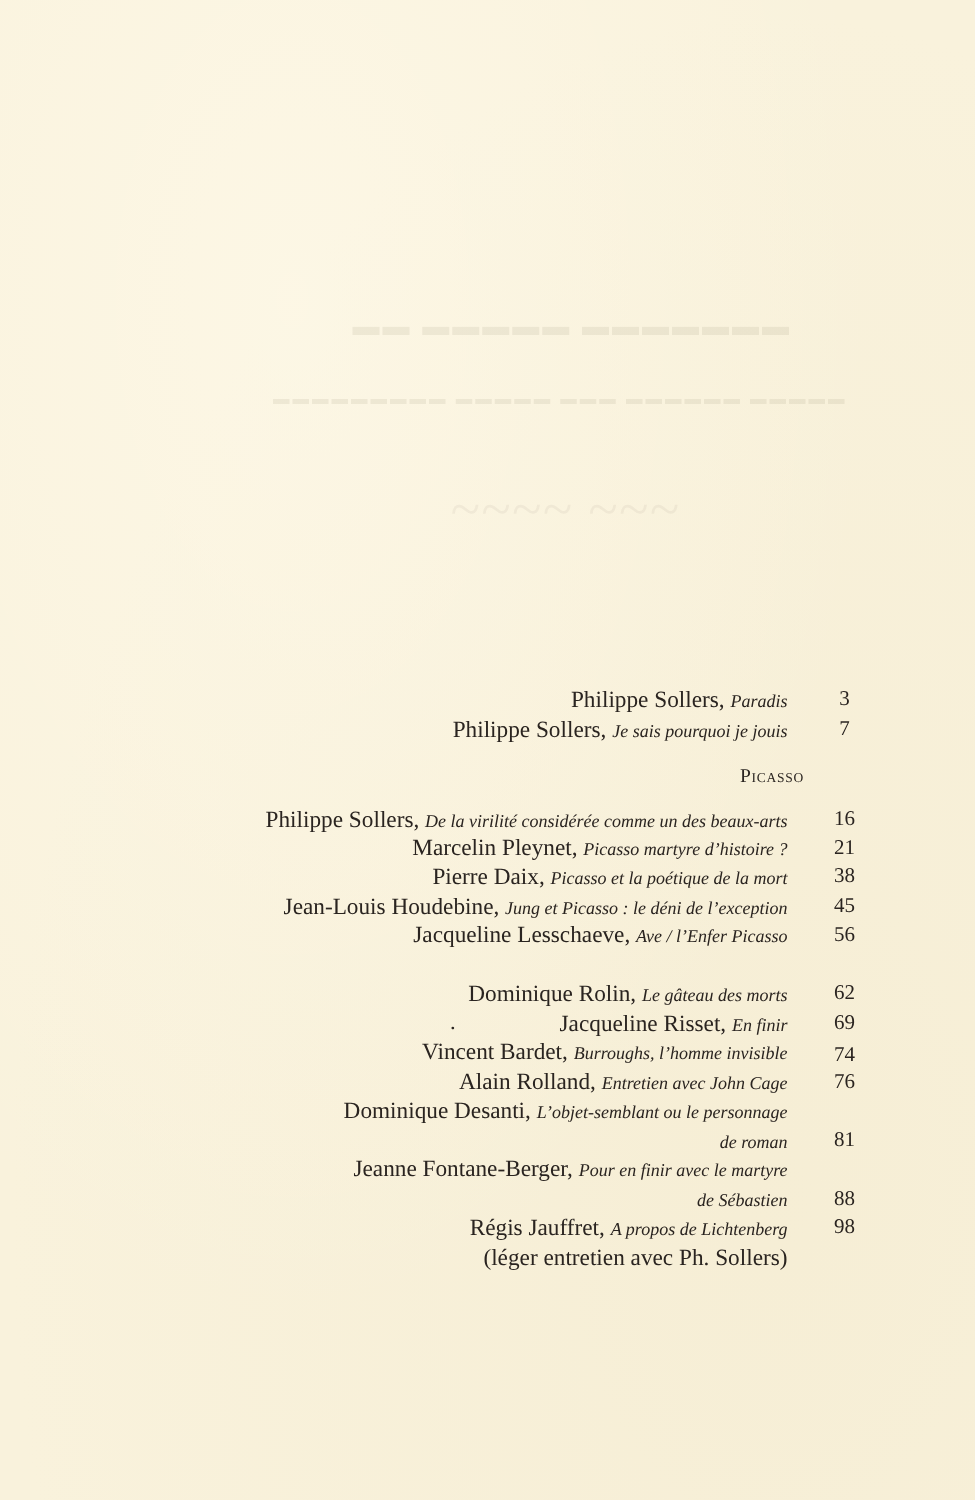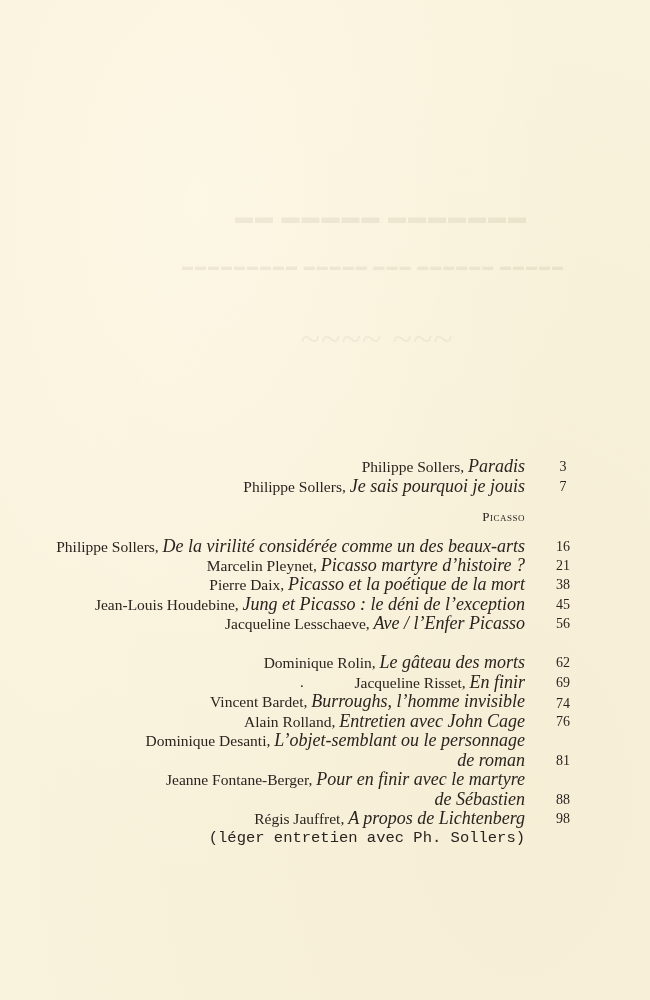--- a/index.html
+++ b/index.html
@@ -45,32 +45,32 @@
     }
     .entry {
       position: absolute;
       right: 125px;
       font-size: 15.5px;
       line-height: 19px;
       white-space: nowrap;
       text-align: right;
     }
     .entry .author { font-style: normal; }
-    .entry .title { font-style: italic; font-size: 18px; }
+    .entry .title { font-style: italic; font-size: 12px; }
     .page-num {
       position: absolute;
       left: 552px;
       width: 22px;
       text-align: center;
       font-size: 14px;
       line-height: 19px;
     }
     .section-heading {
       position: absolute;
-      right: 125px;
+      right: 114px;
       font-size: 13px;
       line-height: 19px;
       letter-spacing: 0.5px;
       font-variant: small-caps;
     }
     .dot {
       position: absolute;
       left: 300px;
       font-size: 15px;
       line-height: 19px;
@@ -171,18 +171,18 @@
     <div class="entry" style="top:790px;">
       <span class="title">de Sébastien</span>
     </div>
     <div class="page-num" style="top:790px;">88</div>
 
     <div class="entry" style="top:809px;">
       <span class="author">Régis Jauffret,</span>
       <span class="title">A propos de Lichtenberg</span>
     </div>
     <div class="page-num" style="top:809px;">98</div>
-    <div class="entry" style="top:829px;font-family:Liberation Mono, monospace;">
+    <div class="entry" style="top:829px;">
       <span class="author">(léger entretien avec Ph. Sollers)</span>
     </div>
 
   </div>
 </div>
 
 </body></html>

